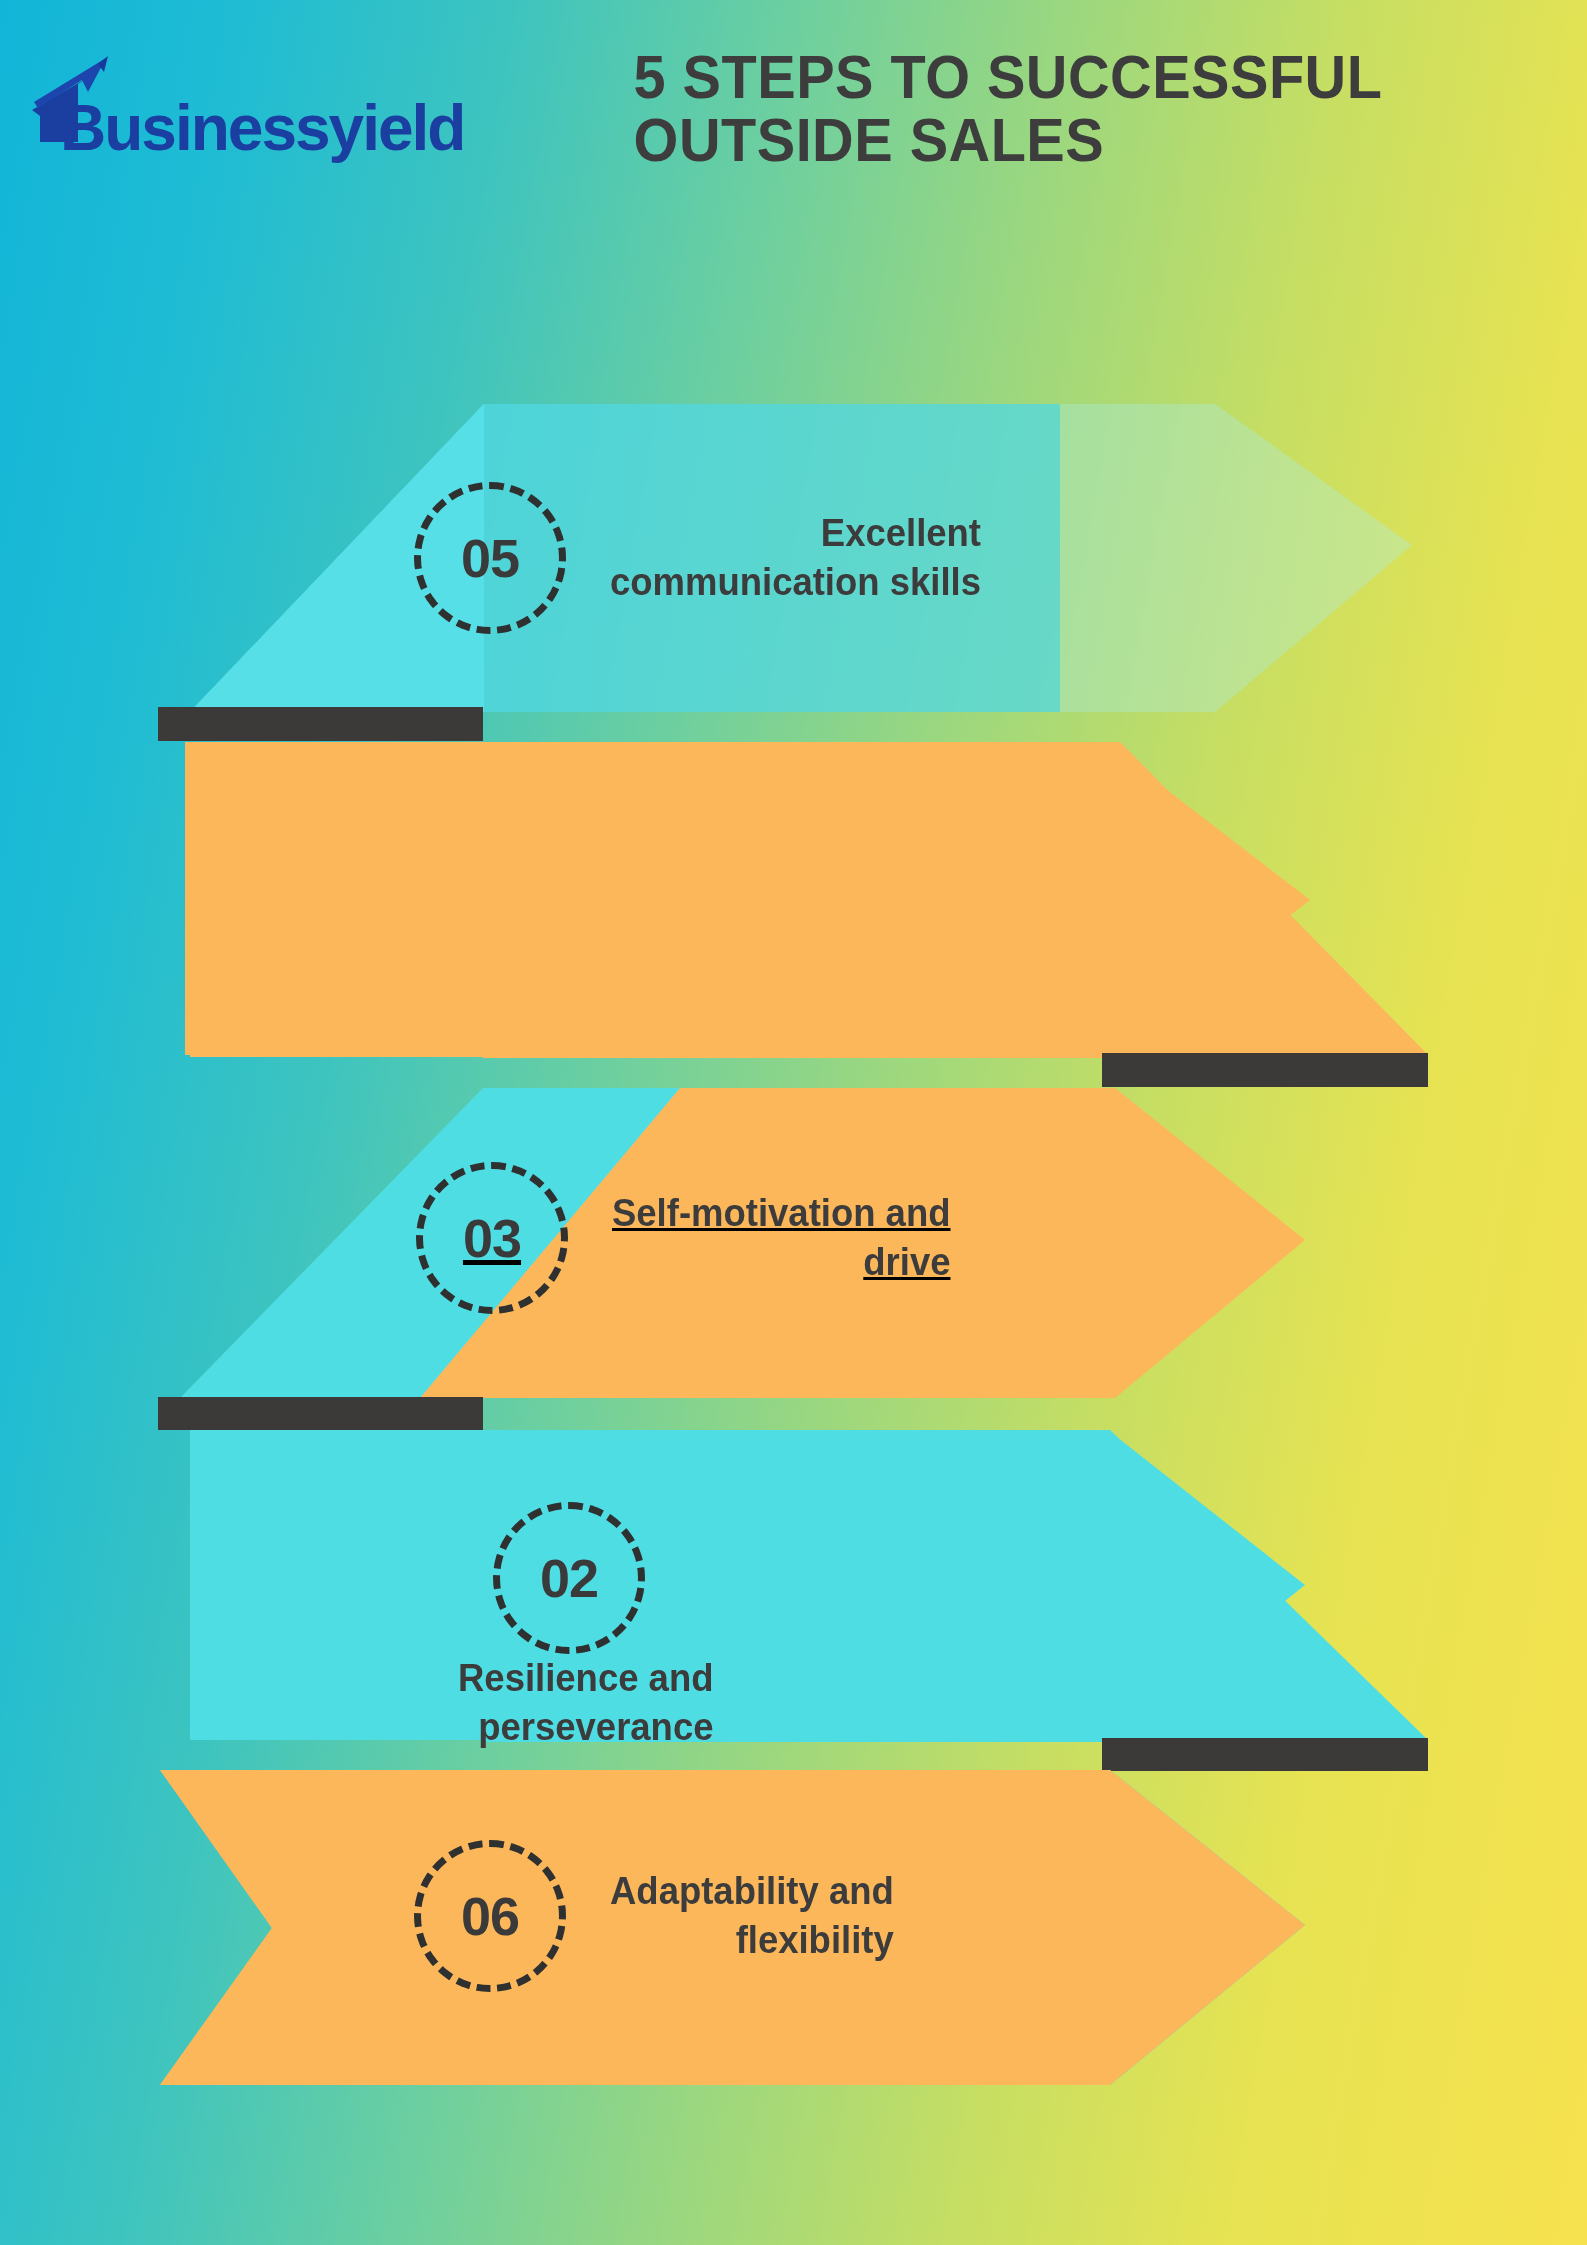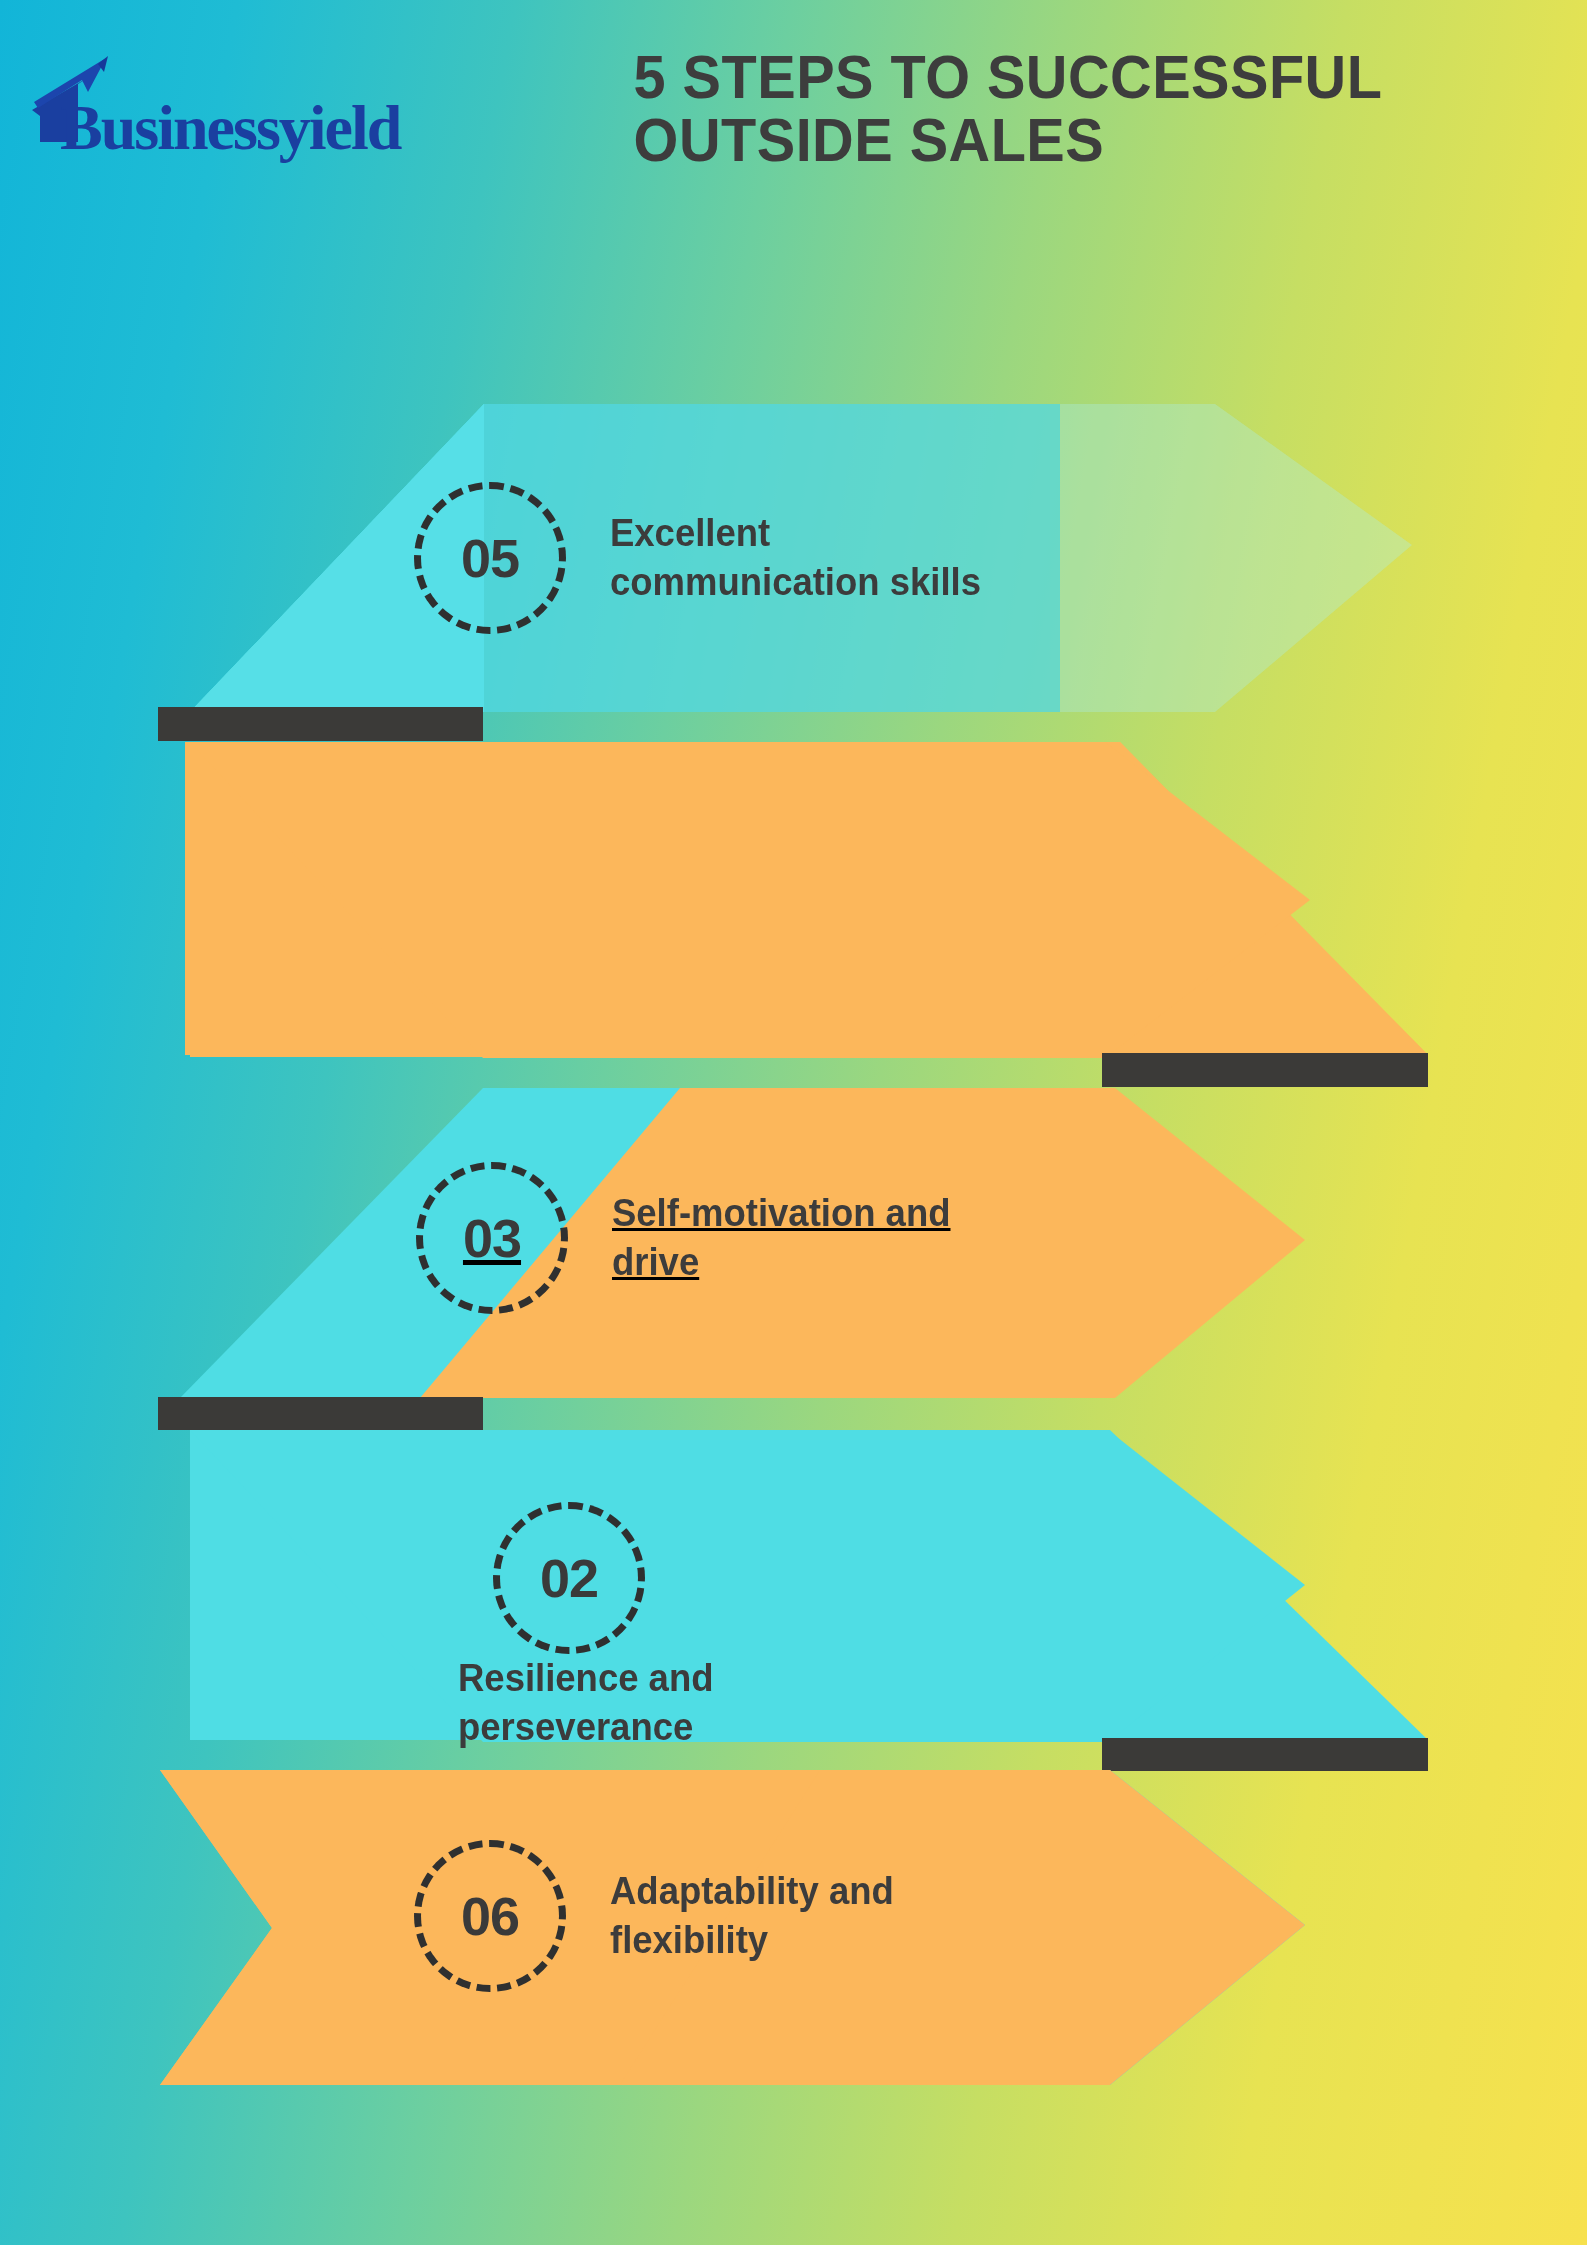--- a/index.html
+++ b/index.html
@@ -25,21 +25,21 @@
   
   .header { position:absolute; top:0; left:0; width:1587px; height:230px; }
 
   .logo-wrap {
     position:absolute; left:28px; top:40px;
     width:500px; height:120px;
     display:flex; align-items:flex-end;
   }
   .logo-mark { position:relative; width:88px; height:110px; flex:0 0 auto; }
   .logo-text {
-    font-family:Liberation Serif, serif;
+    font-family:Liberation Sans, sans-serif;
     font-weight:bold;
     font-size:64px;
     letter-spacing:-2px;
     color:#1a3fa0;
     line-height:1;
     margin-left:-56px;
     position:relative; z-index:1;
     white-space:nowrap;
   }
 
@@ -60,21 +60,21 @@
     white-space:nowrap;
     transform: scaleX(0.93);
     transform-origin: center;
   }
 
   
   .steps-svg { position:absolute; left:0; top:0; width:1587px; height:2245px; }
 
   .step-overlay { position:absolute; left:0; top:0; width:1587px; height:2245px; pointer-events:none; }
 
-  .step-row { position:absolute; display:flex; align-items:center; pointer-events:auto; }
+  .step-row { position:absolute; display:flex; align-items:center; pointer-events:auto;text-align:right; }
 
   .num-circle {
     width:152px; height:152px; flex:0 0 auto;
     border:7px dashed #2f3030;
     border-radius:50%;
     display:flex; align-items:center; justify-content:center;
     font-family:"Liberation Sans", sans-serif;
     font-weight:bold;
     font-size:54px;
     color:#3a3a3a;

